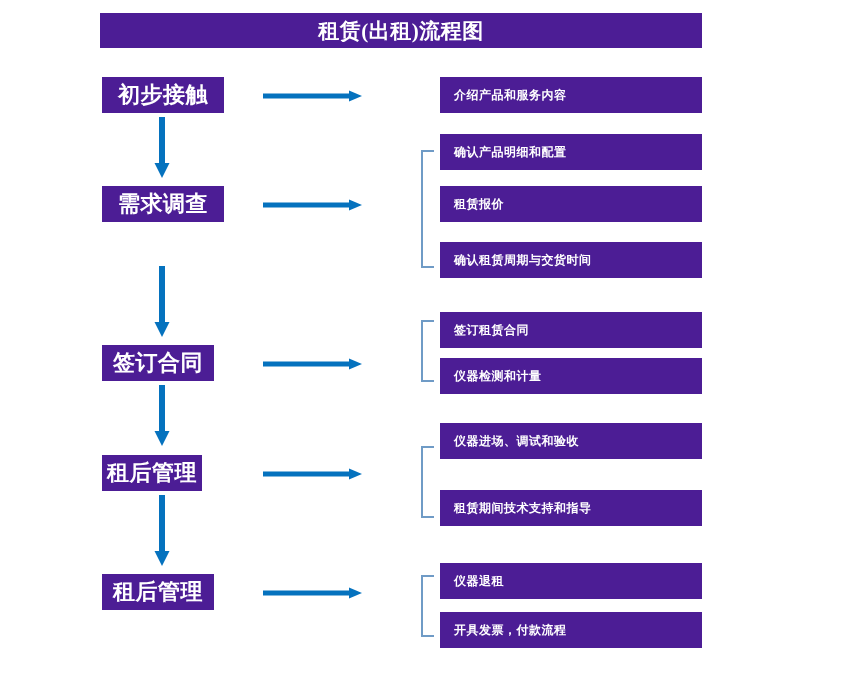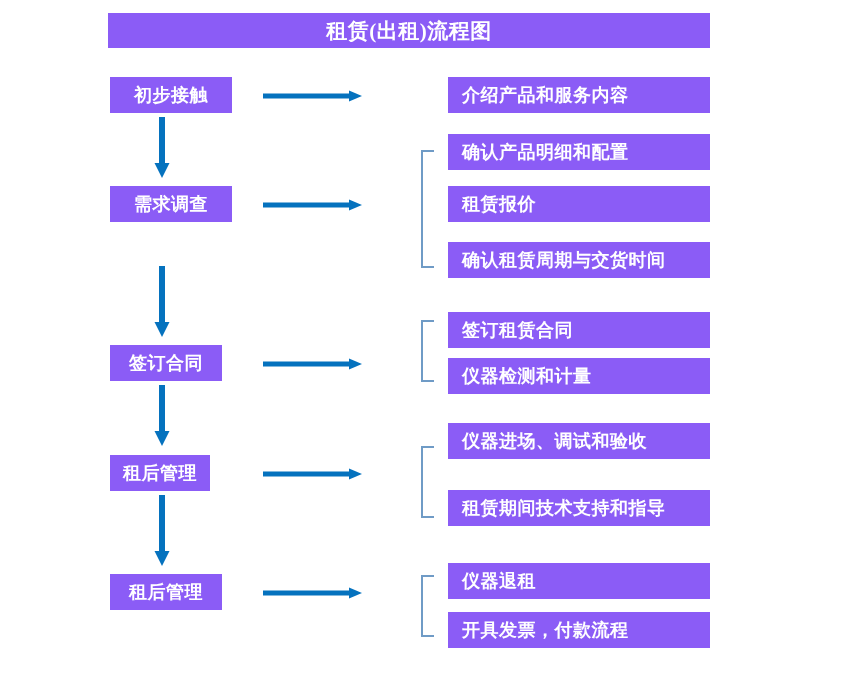--- a/index.html
+++ b/index.html
@@ -15,42 +15,41 @@
     font-family: "Liberation Serif", "DejaVu Serif", serif;
   }
   #canvas {
     position: absolute;
     left: 0; top: 0;
     width: 844px;
     height: 688px;
   }
   .box {
     position: absolute;
-    background: #8b5cf6;
+    background: #4c1d95;
     color: #ffffff;
     font-weight: bold;
     display: flex;
     align-items: center;
     box-sizing: border-box;
     letter-spacing: 0.5px;
     white-space: nowrap;
-    margin-left: 8px;
   }
   .title-bar {
     justify-content: center;
     font-size: 21px;
   }
   .stage-box {
     justify-content: center;
-    font-size: 18px;
+    font-size: 22px;
   }
   .detail-box {
     justify-content: flex-start;
     padding-left: 14px;
-    font-size: 18px;
+    font-size: 12px;
   }
   .h-arrow {
     position: absolute;
     height: 12px;
   }
   .v-arrow {
     position: absolute;
     width: 18px;
   }
   .bracket {

